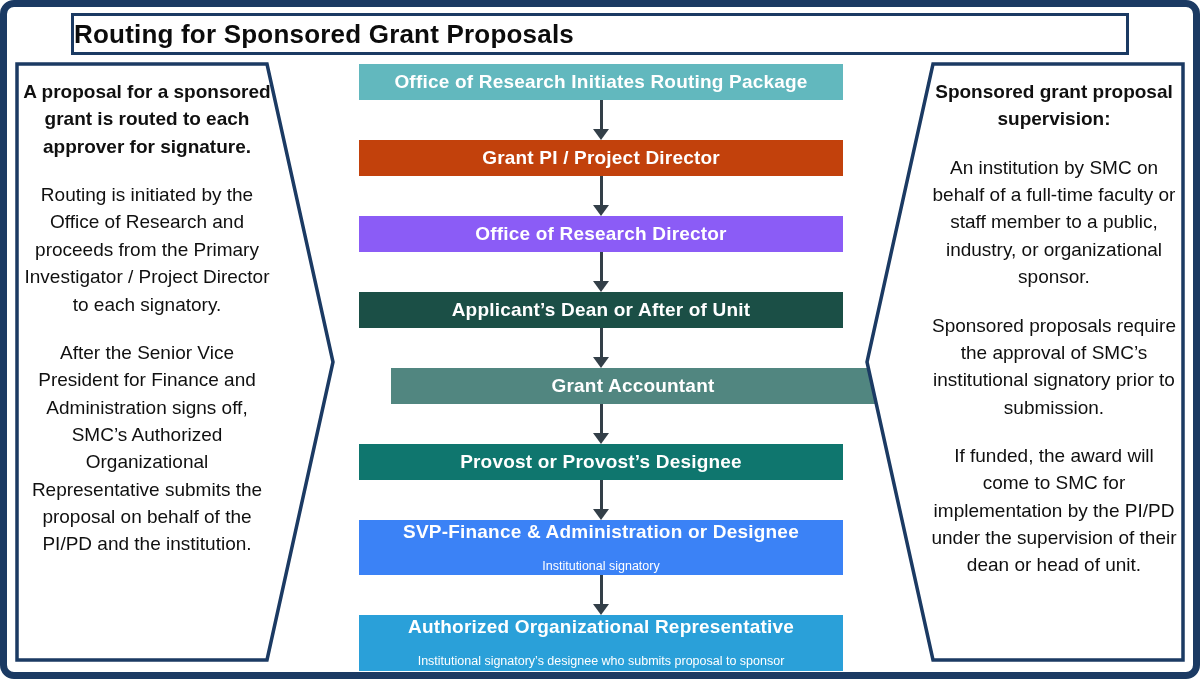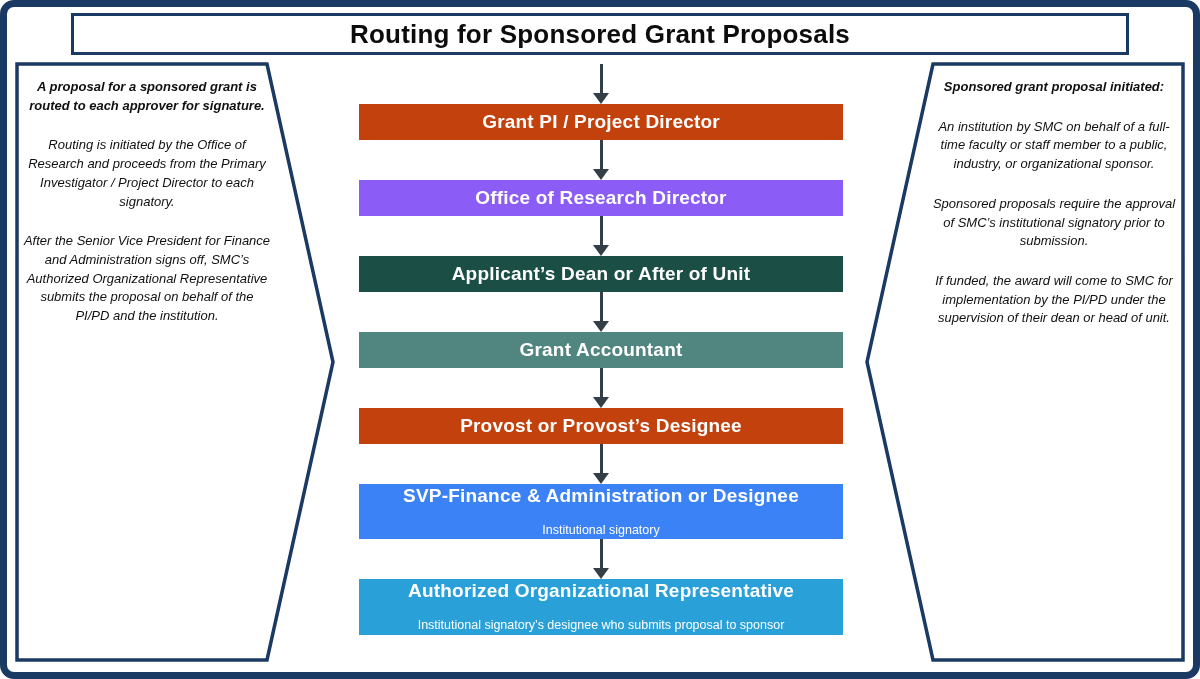--- a/index.html
+++ b/index.html
@@ -17,21 +17,21 @@
   }
 
   
   .title-bar {
     position: absolute;
     left: 64px; top: 6px;
     width: 1058px; height: 42px;
     box-sizing: border-box;
     border: 3px solid #1b3a63;
     background: #ffffff;
-    display: flex; align-items: center; justify-content: center;
+    display: flex; align-items: center; 
   }
   .title-bar span {
     font-size: 26px;
     font-weight: 700;
     color: #0c0c0c;
     letter-spacing: 0.2px;
   }
 
   
   .panel { position: absolute; top: 55px; width: 320px; height: 600px; }
@@ -41,24 +41,23 @@
   .panel-shape polygon { fill: #ffffff; stroke: #1b3a63; stroke-width: 3.5; stroke-linejoin: miter; }
 
   .panel-text {
     position: absolute; top: 16px;
     text-align: center;
     color: #101010;
   }
   .panel-text-left  { left: 8px;  width: 248px; }
   .panel-text-right { left: 66px; width: 246px; }
   .panel-text p {
-    font-size: 13px;
+    font-size: 19px;
     line-height: 1.44;
     margin: 0 0 21px 0;
-    font-style: italic;
   }
   .panel-text p.bold-lead { font-weight: 700; }
 
   
   .flow {
     position: absolute;
     left: 352px; top: 57px;
     width: 484px; height: 600px;
     display: flex;
     flex-direction: column;
@@ -122,43 +121,46 @@
     </svg>
     <div class="panel-text panel-text-left">
       <p class="bold-lead">A proposal for a sponsored grant is routed to each approver for signature.</p>
       <p>Routing is initiated by the Office of Research and proceeds from the Primary Investigator / Project Director to each signatory.</p>
       <p>After the Senior Vice President for Finance and Administration signs off, SMC’s Authorized Organizational Representative submits the proposal on behalf of the PI/PD and the institution.</p>
     </div>
   </div>
 
   <div class="flow">
 
+    <div class="flow-step" style="background: rgb(98, 184, 190);">
+      <div class="step-label">Office of Research Initiates Routing Package</div>
+    </div>
     <div class="arrow"></div>
 
     <div class="flow-step" style="background: #c2410c;">
       <div class="step-label">Grant PI / Project Director</div>
     </div>
     <div class="arrow"></div>
 
     <div class="flow-step" style="background: #8b5cf6;">
       <div class="step-label">Office of Research Director</div>
     </div>
     <div class="arrow"></div>
 
     <div class="flow-step" style="background: rgb(27, 79, 70);">
       <div class="step-label">Applicant’s Dean or After of Unit</div>
     </div>
     <div class="arrow"></div>
 
-    <div class="flow-step" style="background: rgb(81, 134, 128);">
+    <div class="flow-step" style="background: rgb(81, 134, 128); margin-left: 32px;">
       <div class="step-label">Grant Accountant</div>
     </div>
     <div class="arrow"></div>
 
-    <div class="flow-step" style="background: #c2410c;">
+    <div class="flow-step" style="background: #0f766e;">
       <div class="step-label">Provost or Provost’s Designee</div>
     </div>
     <div class="arrow"></div>
 
     <div class="flow-step tall" style="background: #3b82f6;">
       <div class="step-label">SVP-Finance &amp; Administration or Designee</div>
       <div class="step-sub">Institutional signatory</div>
     </div>
     <div class="arrow"></div>
 
@@ -167,20 +169,20 @@
       <div class="step-sub">Institutional signatory’s designee who submits proposal to sponsor</div>
     </div>
 
   </div>
 
   <div class="panel panel-right">
     <svg class="panel-shape" viewBox="0 0 320 600" preserveAspectRatio="none" aria-hidden="true">
       <polygon points="318,2 68,2 2,300 68,598 318,598"></polygon>
     </svg>
     <div class="panel-text panel-text-right">
-      <p class="bold-lead">Sponsored grant proposal initiated:</p>
+      <p class="bold-lead">Sponsored grant proposal supervision:</p>
       <p>An institution by SMC on behalf of a full-time faculty or staff member to a public, industry, or organizational sponsor.</p>
       <p>Sponsored proposals require the approval of SMC’s institutional signatory prior to submission.</p>
       <p>If funded, the award will come to SMC for implementation by the PI/PD under the supervision of their dean or head of unit.</p>
     </div>
   </div>
 
 </div>
 
 </body></html>

